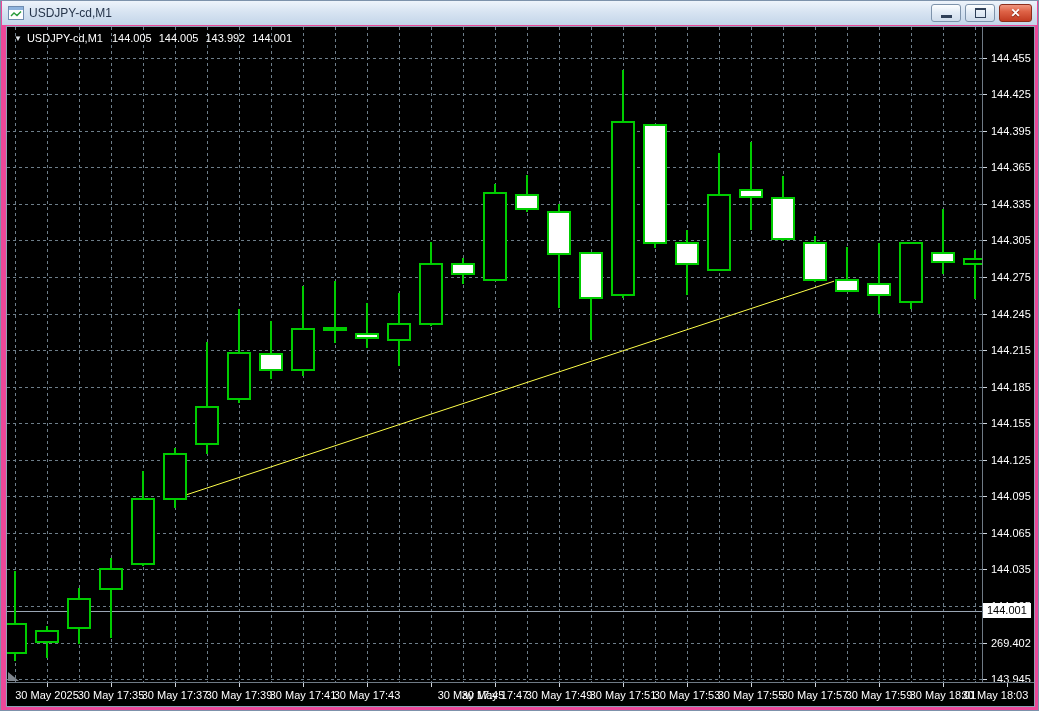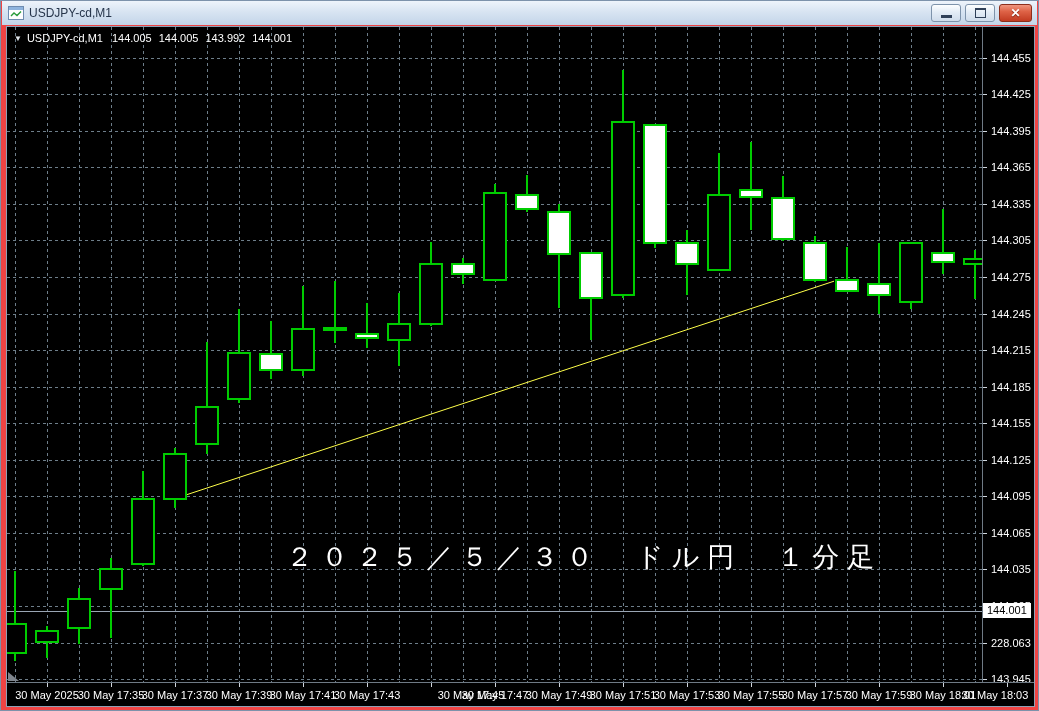--- a/index.html
+++ b/index.html
@@ -1,16 +1,16 @@
 <!DOCTYPE html>
 <html><head>
 <meta charset="utf-8">
 <style>
   html,body{margin:0;padding:0;background:#9fb6cf;font-family:"Liberation Sans",sans-serif;}
-  .window{position:relative;width:1039px;height:711px;background:#ef4444;border:1px solid #7d92ab;box-sizing:border-box;overflow:hidden;}
+  .window{position:relative;width:1039px;height:711px;background:#ec4899;border:1px solid #7d92ab;box-sizing:border-box;overflow:hidden;}
   
   .titlebar{position:absolute;left:1px;top:0;right:1px;height:24px;
     background:linear-gradient(#eef4fb,#d8e4f2 45%,#c3d5e9);
     display:flex;align-items:center;padding-left:6px;box-sizing:border-box;}
   .title-icon{width:16px;height:16px;margin-right:5px;flex:0 0 auto;}
   .title-text{font-size:12px;color:#25344a;white-space:nowrap;}
   .winbtns{position:absolute;right:5px;top:3px;display:flex;gap:4px;}
   .win-btn{width:30px;height:18px;border:1px solid #7e93ab;border-radius:3px;
     background:linear-gradient(#fdfeff,#e3ecf6 45%,#cfdceb);
     display:flex;align-items:center;justify-content:center;box-sizing:border-box;}
@@ -254,21 +254,20 @@
           </g>
         </svg>
       <div class="ohlc-header">
         <span class="expander">▼</span>
         <span class="sym">USDJPY-cd,M1</span>
         <span class="val">144.005</span>
         <span class="val">144.005</span>
         <span class="val">143.992</span>
         <span class="val">144.001</span>
       </div>
-      <div class="annot caption">２０２５／５／３０　ドル円　１分足</div>
       <div class="corner-tri"></div>
     </div>
 
     <div class="yaxis">
       <div class="price-marker" style="top: 576.334px;">144.001</div>
     <div class="ytick" style="top: 30.6905px;"></div>
         <div class="ylabel" style="top: 24.6905px;">144.455</div>
         <div class="ytick" style="top: 67.2418px;"></div>
         <div class="ylabel" style="top: 61.2418px;">144.425</div>
         <div class="ytick" style="top: 103.793px;"></div>
@@ -293,21 +292,21 @@
         <div class="ylabel" style="top: 426.755px;">144.125</div>
         <div class="ytick" style="top: 469.307px;"></div>
         <div class="ylabel" style="top: 463.307px;">144.095</div>
         <div class="ytick" style="top: 505.858px;"></div>
         <div class="ylabel" style="top: 499.858px;">144.065</div>
         <div class="ytick" style="top: 542.409px;"></div>
         <div class="ylabel" style="top: 536.409px;">144.035</div>
         <div class="ytick" style="top: 578.961px;"></div>
         <div class="ylabel" style="top: 572.961px;">144.005</div>
         <div class="ytick" style="top: 615.512px;"></div>
-        <div class="ylabel" style="top: 609.512px;">228.063</div>
+        <div class="ylabel" style="top: 609.512px;">269.402</div>
         <div class="ytick" style="top: 652.063px;"></div>
         <div class="ylabel" style="top: 646.063px;">143.945</div>
       </div>
 
     <div class="xaxis">
         <div class="xtick" style="left: 40px;"></div>
         <div class="xlabel" style="left: 3px;">30 May 2025</div>
         <div class="xtick" style="left: 104px;"></div>
         <div class="xlabel" style="left: 67px;">30 May 17:35</div>
         <div class="xtick" style="left: 168px;"></div>

